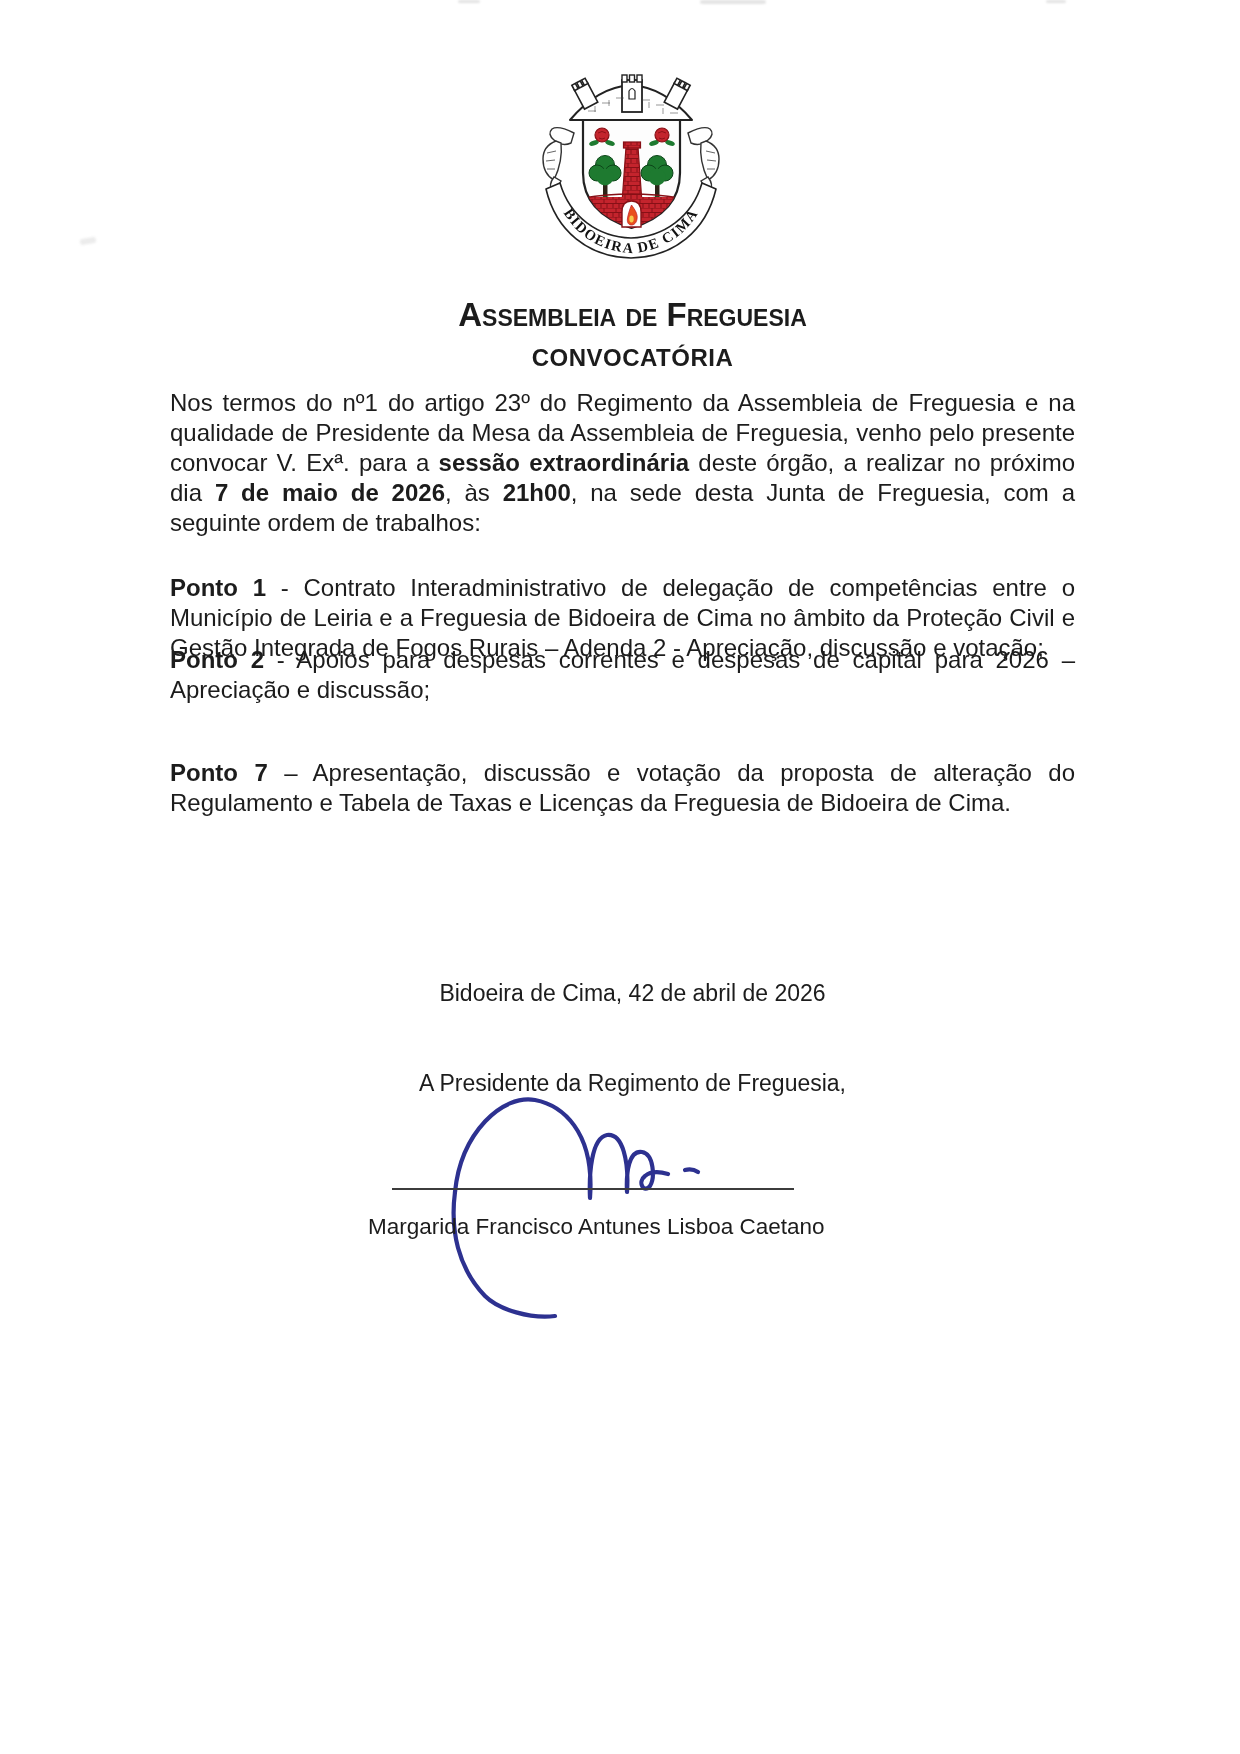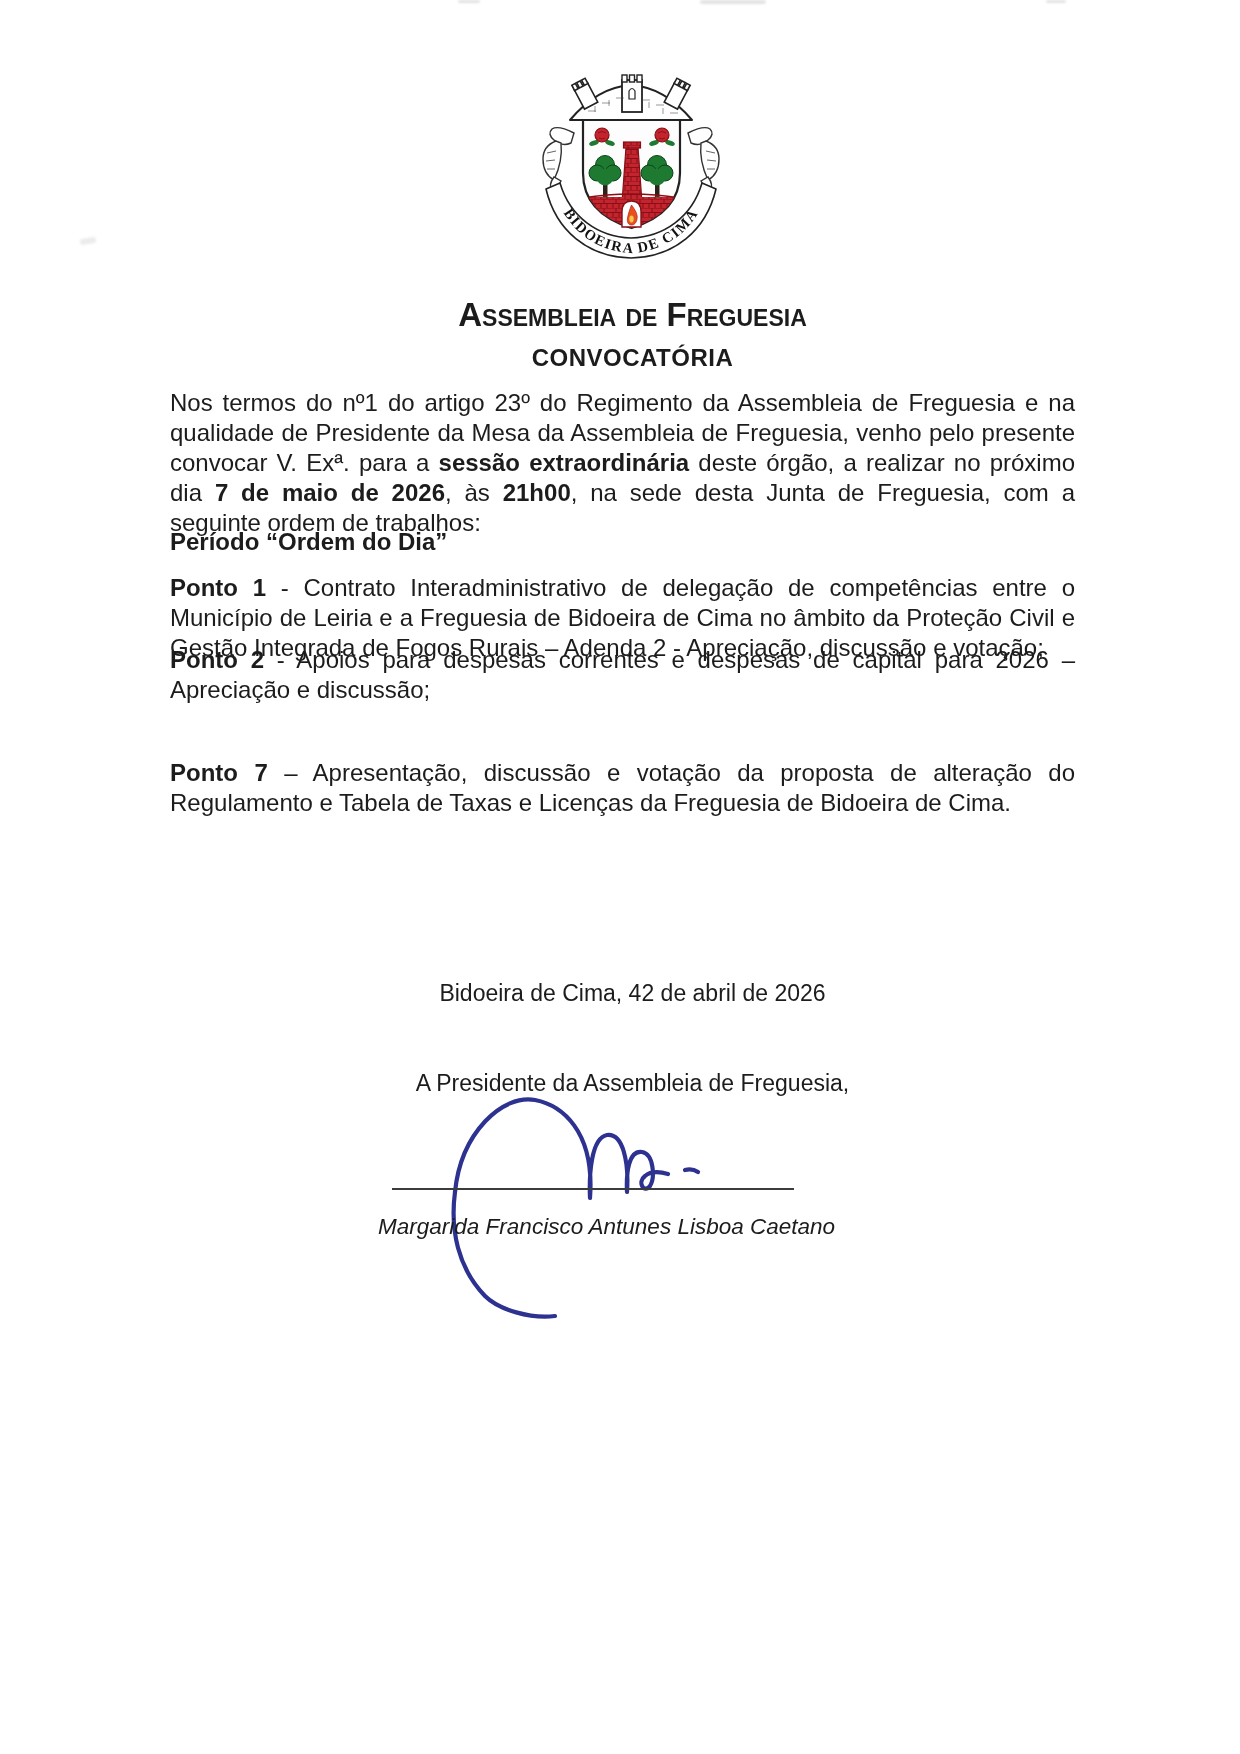--- a/index.html
+++ b/index.html
@@ -25,22 +25,22 @@
 
   .para{position:absolute;left:170px;width:905px;font-size:24px;line-height:30px;text-align:justify;}
   #intro{top:388px;}
   #agenda-heading{top:527px;font-weight:700;text-align:left;}
   #ponto1{top:573px;}
   #ponto2{top:645px;}
   #ponto3{top:758px;}
 
   #signature-box{position:absolute;left:385px;top:1090px;width:420px;height:240px;}
   #sig-line{position:absolute;left:392px;top:1188px;width:402px;height:2px;background:#3c3c3c;}
-  #signer-name{position:absolute;left:355px;top:1212px;width:480px;text-align:right;
-    font-size:22.5px;line-height:30px;white-space:nowrap;font-style:italic;}
+  #signer-name{position:absolute;left:368px;top:1212px;width:480px;text-align:left;
+    font-size:22.5px;line-height:30px;white-space:nowrap;}
 </style>
 </head>
 <body>
 
 <div class="page">
 
   <span class="smudge" id="sm1"></span>
   <span class="smudge" id="sm2"></span>
   <span class="smudge" id="sm3"></span>
   <span class="smudge" id="sm4"></span>
@@ -144,27 +144,26 @@
           <ellipse cx="93.5" cy="146" rx="2.2" ry="3.4" fill="#f6c84c"></ellipse>
         </g>
       </g>
     </svg>
   </div>
 
   <div class="center-line" id="subtitle">CONVOCATÓRIA</div>
   <div class="center-line" id="title">Assembleia de Freguesia</div>
 
   <div class="para" id="intro"><span>Nos termos do nº1 do artigo 23º do Regimento da Assembleia de Freguesia e na qualidade de Presidente da Mesa da Assembleia de Freguesia, venho pelo presente convocar V. Exª. para a </span><span style="font-weight: 700;">sessão extraordinária</span><span> deste órgão, a realizar no próximo dia </span><span style="font-weight: 700;">7 de maio de 2026</span><span>, às </span><span style="font-weight: 700;">21h00</span><span>, na sede desta Junta de Freguesia, com a seguinte ordem de trabalhos:</span></div>
-  <div class="para" id="agenda-heading"><span style="font-weight: 700;">Período “Ordem do Dia”</span></div>
   <div class="para" id="ponto1"><span style="font-weight: 700;">Ponto 1</span><span> - Contrato Interadministrativo de delegação de competências entre o Município de Leiria e a Freguesia de Bidoeira de Cima no âmbito da Proteção Civil e Gestão Integrada de Fogos Rurais – Adenda 2 - Apreciação, discussão e votação;</span></div>
   <div class="para" id="ponto2"><span style="font-weight: 700;">Ponto 2</span><span> - Apoios para despesas correntes e despesas de capital para 2026 – Apreciação e discussão;</span></div>
   <div class="para" id="ponto3"><span style="font-weight: 700;">Ponto 7</span><span> – Apresentação, discussão e votação da proposta de alteração do Regulamento e Tabela de Taxas e Licenças da Freguesia de Bidoeira de Cima.</span></div>
 
   <div class="center-line" id="place-date">Bidoeira de Cima, 42 de abril de 2026</div>
-  <div class="center-line" id="signer-role">A Presidente da Assembleia de Freguesia,</div>
+  <div class="center-line" id="signer-role">A Presidente da Regimento de Freguesia,</div>
 
   <div id="signature-box">
     <svg width="420" height="240" viewBox="0 0 420 240">
       <g fill="none" stroke="#2d3190" stroke-width="4.2" stroke-linecap="round" stroke-linejoin="round">
         <path d="M70 102 C 76 42 118 4 150 10 C 176 15 210 40 205 108 C 204 85 206 48 222 45 C 238 43 244 72 242 102 C 241 82 244 60 257 62 C 269 64 270 88 265 96 C 259 104 252 92 260 86 C 266 81 276 82 283 84"></path>
         <path d="M70 102 C 65 140 73 178 100 206 C 114 220 146 229 170 226"></path>
         <path d="M300 80 q 7 -2 13 2"></path>
       </g>
     </svg>
   </div>

